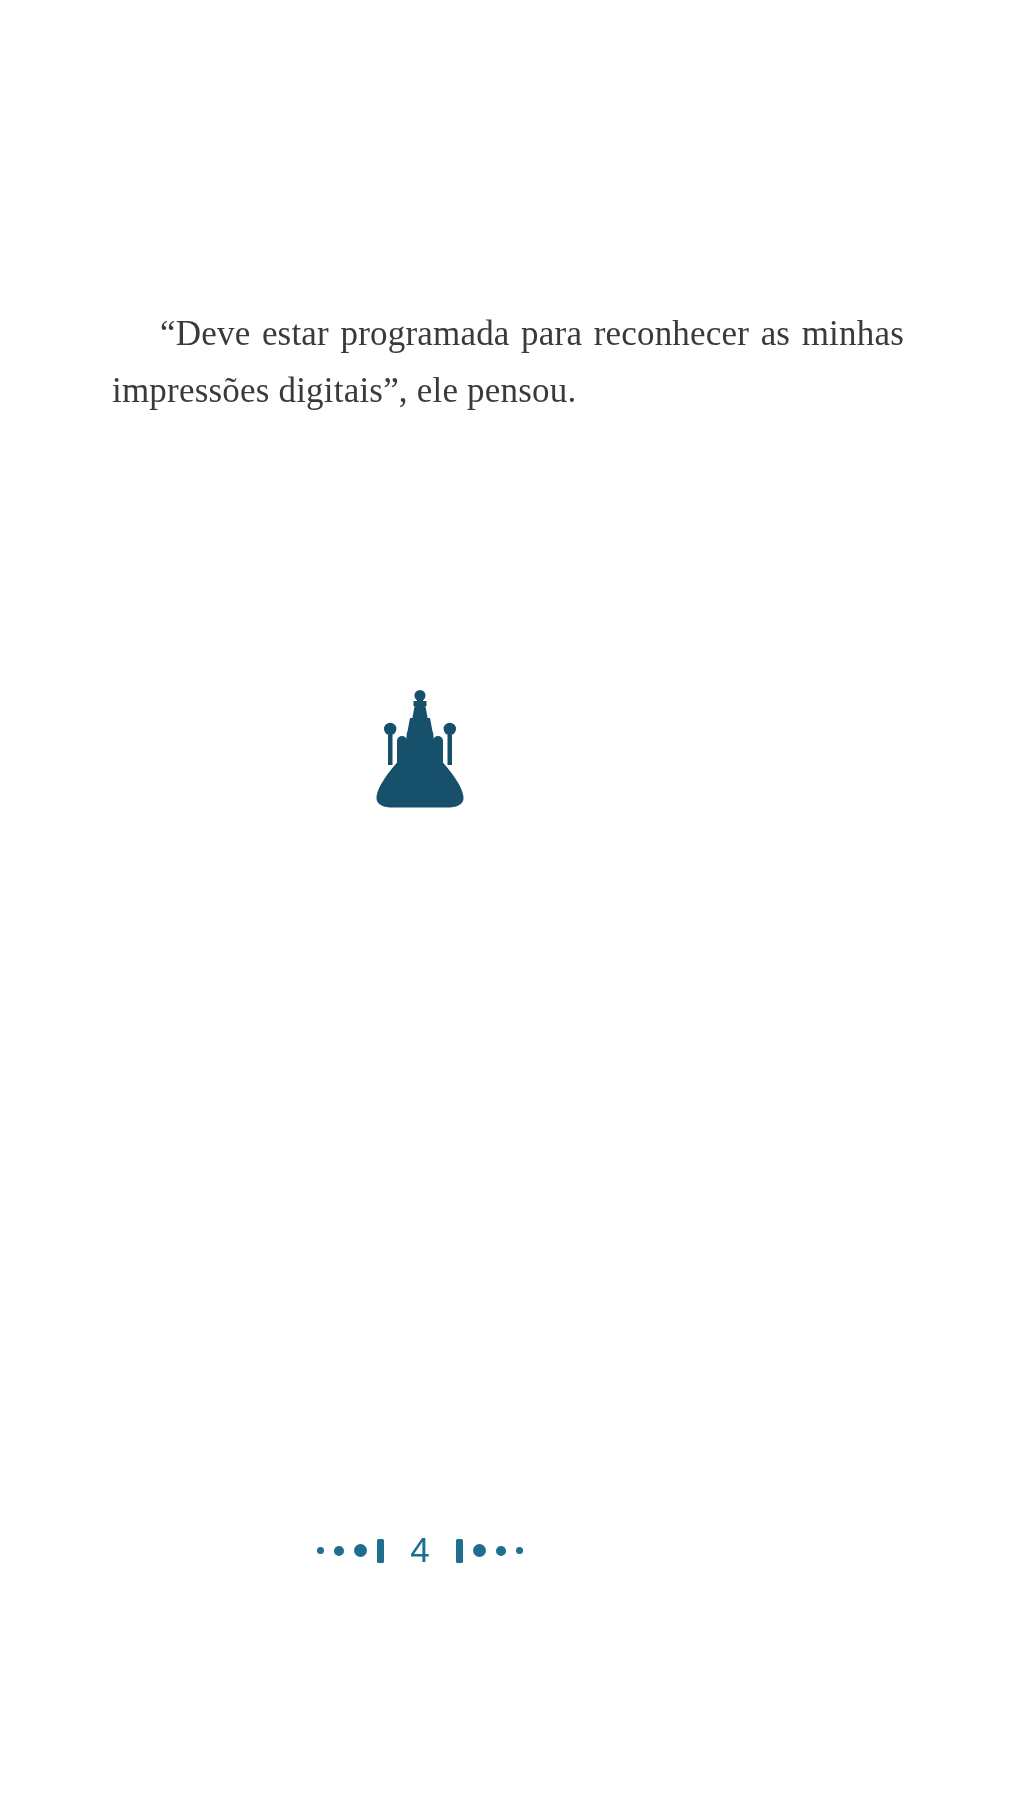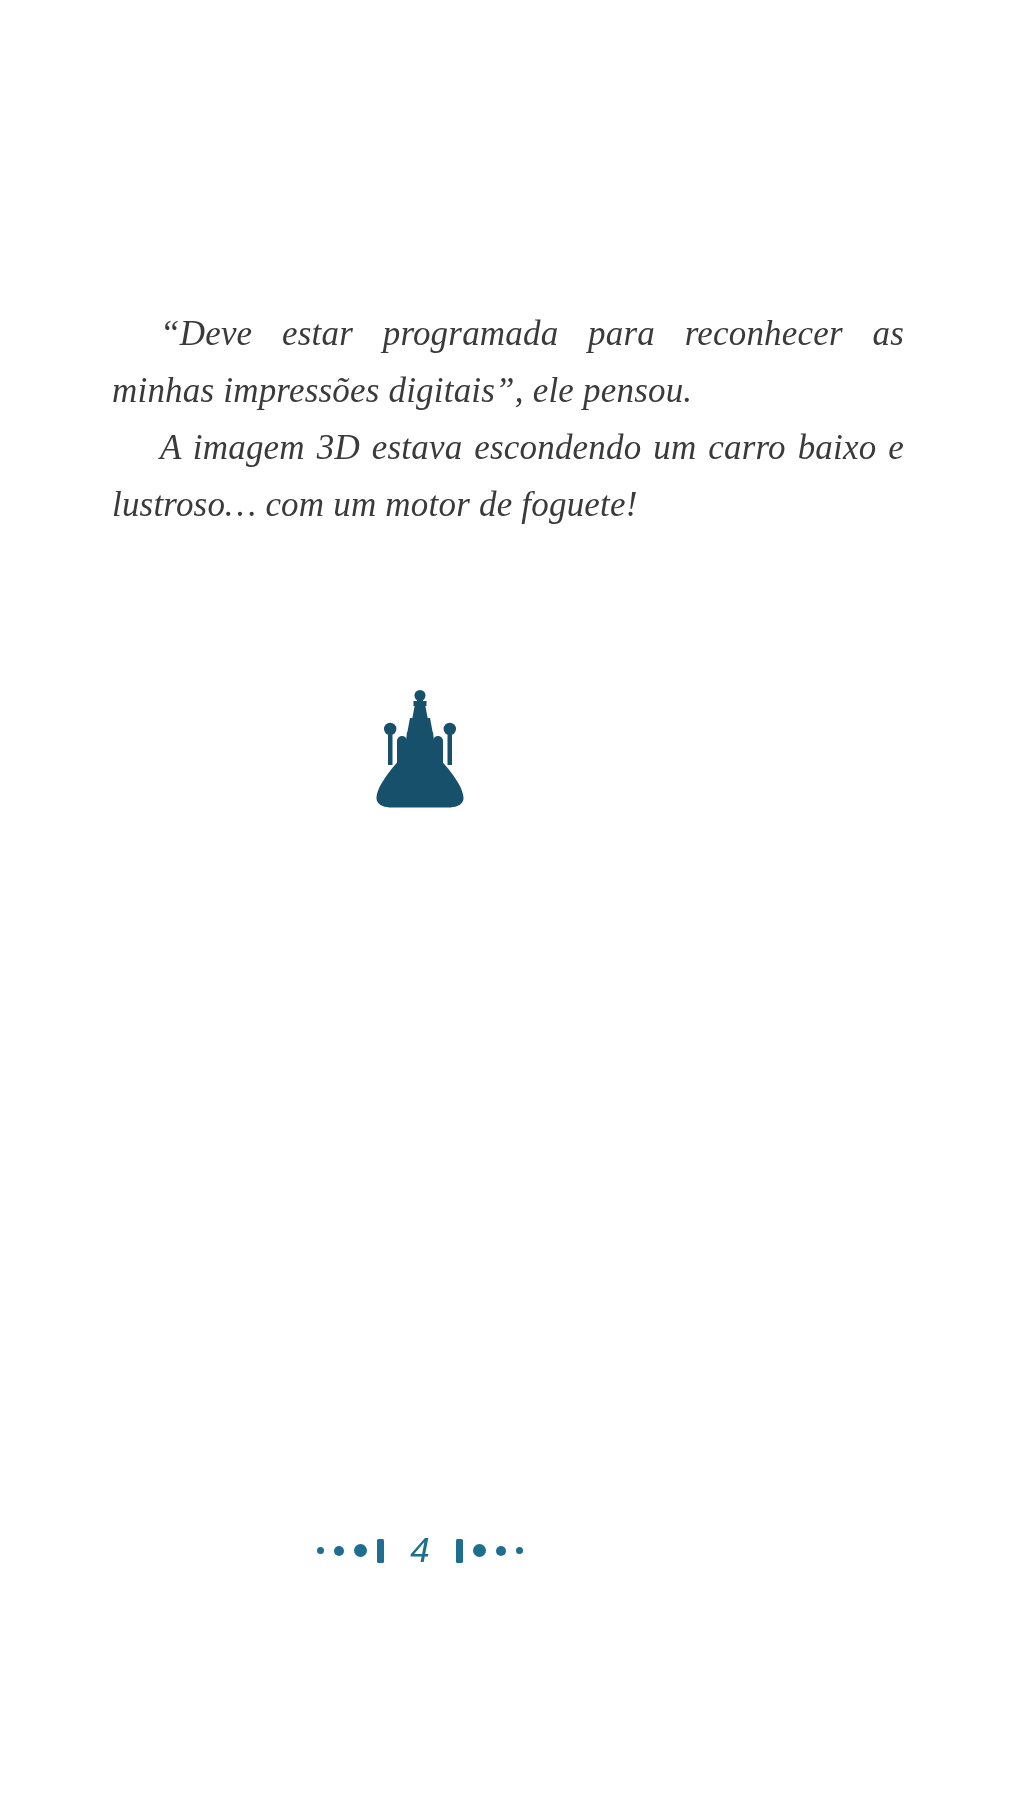--- a/index.html
+++ b/index.html
@@ -12,21 +12,20 @@
   body{
     width:1024px;height:1820px;
     background:var(--bg);
     font-family:"Liberation Serif", serif;
     overflow:hidden;
   }
   .page{
     position:relative;
     width:840px;height:1820px;
     background:var(--bg);
-    font-style:italic;
   }
   .text-block{
     position:absolute;
     left:112px; top:305px;
     width:792px;
     font-size:35px;
     line-height:57px;
     color:var(--text);
     text-align:justify;
     letter-spacing:0.2px;
@@ -77,21 +76,20 @@
     top:-1px;
   }
 </style>
 </head>
 <body>
 
 <div class="page">
 
   <div class="text-block">
     <p>“Deve estar programada para reconhecer as minhas impressões digitais”, ele pensou.</p>
-    <p>A imagem 3D estava escondendo um carro baixo e lustroso… com um motor de foguete!</p>
   </div>
 
   <div class="castle">
     <svg viewBox="0 0 96 120" xmlns="http://www.w3.org/2000/svg" aria-hidden="true">
 
       <path d="M48,50 C40,59 26,72 15,87 C7,98 3,108 5,113 C7,117.5 13,119.5 20,119.5 L76,119.5 C83,119.5 89,117.5 91,113 C93,108 89,98 81,87 C70,72 56,59 48,50 Z"></path>
 
       <circle cx="48" cy="7.5" r="5.5"></circle>
       <rect x="45" y="10" width="6" height="7"></rect>
       <rect x="41.5" y="13" width="3.8" height="5"></rect>

